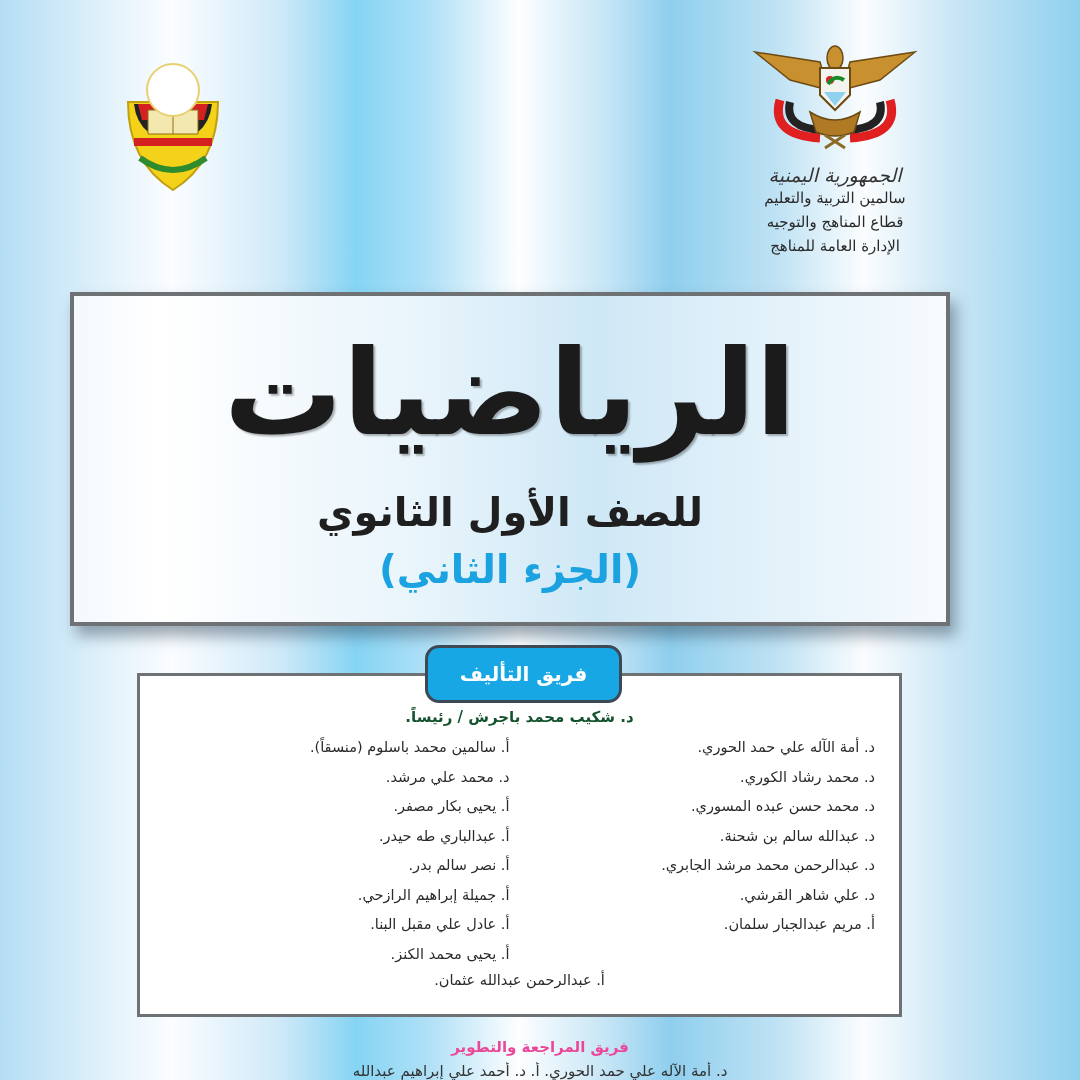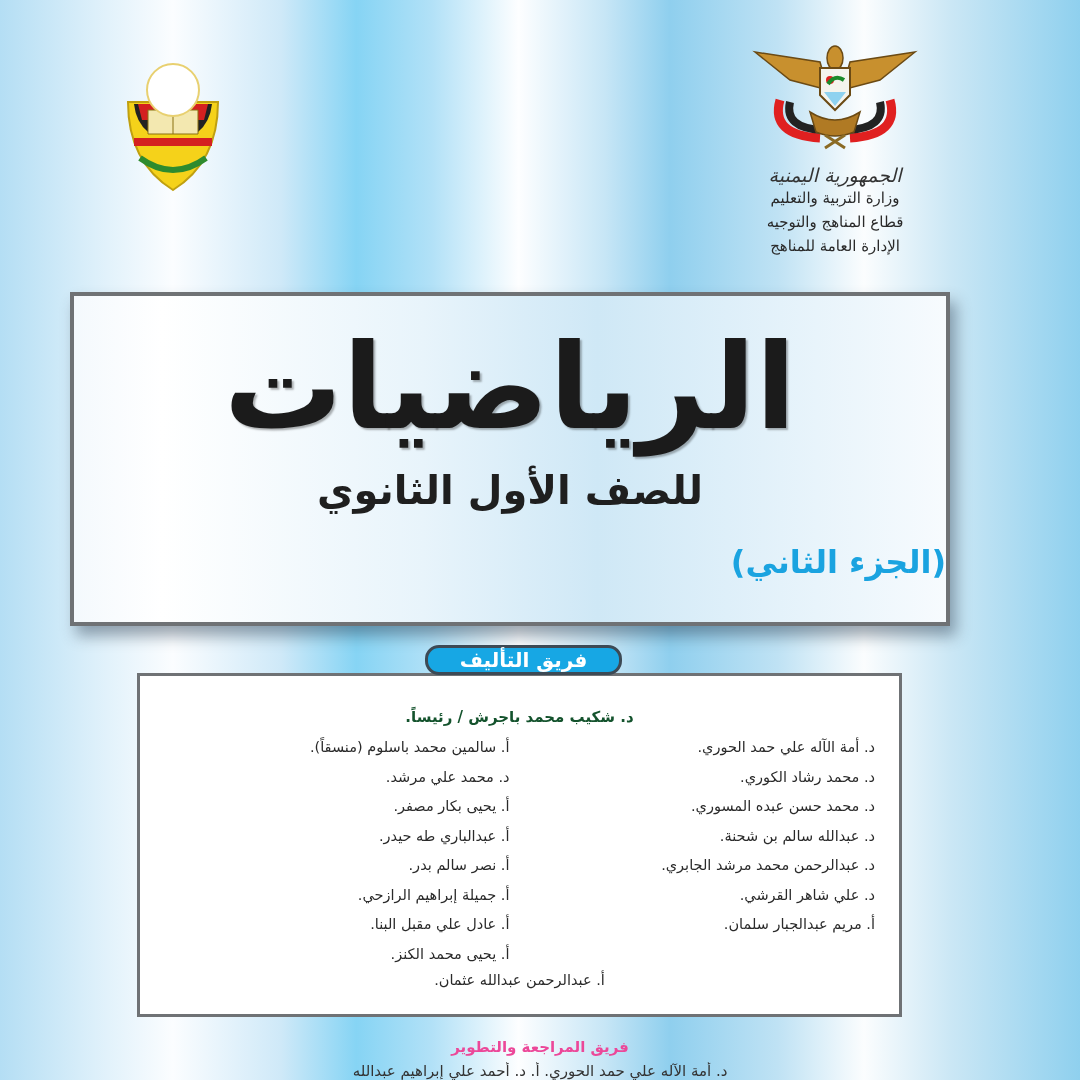--- a/index.html
+++ b/index.html
@@ -25,33 +25,33 @@
   
   .title-box {
     position: absolute; left: 70px; top: 292px; width: 880px; height: 334px;
     border: 4px solid #6f7275; box-sizing: border-box;
     background: linear-gradient(90deg, #f4f9fd 0%, #ffffff 10%, #e8f4fb 40%, #cfe8f6 60%, #f7fbfe 100%);
     box-shadow: 6px 10px 14px rgba(40,60,80,0.45);
     text-align: center;
   }
   .title-main {
     font-family: "DejaVu Sans", sans-serif; font-weight: bold;
-    font-size: 118px; color: #1b1b1b; margin-top: 16px; line-height: 150px;
+    font-size: 118px; color: #1b1b1b; margin-top: 22px; line-height: 150px;
     text-shadow: 2px 2px 2px rgba(0,0,0,0.3);
   }
-  .title-sub { font-weight: bold; font-size: 40px; color: #1f1f1f; margin-top: 0; line-height: 56px; }
-  .title-part { font-weight: bold; font-size: 32px; color: #1aa3e0; margin-top: 24px; line-height: 40px; text-align: right; }
+  .title-sub { font-weight: bold; font-size: 40px; color: #1f1f1f; margin-top: 16px; line-height: 56px; }
+  .title-part { font-weight: bold; font-size: 39px; color: #1aa3e0; margin-top: 10px; line-height: 40px; }
 
   
   .authors-box {
     position: absolute; left: 137px; top: 673px; width: 765px; height: 344px;
     background: #ffffff; border: 3px solid #6f7275; box-sizing: border-box;
   }
   .team-tab {
-    position: absolute; left: 425px; top: 645px; width: 197px; height: 30px;
+    position: absolute; left: 425px; top: 645px; width: 197px; height: 58px;
     background: #17a7e4; border: 3px solid #3d4a55; border-radius: 14px;
     box-sizing: border-box; color: #fff; font-weight: bold; font-size: 20px;
     display: flex; align-items: center; justify-content: center; z-index: 2;
   }
   .chair { position: absolute; left: 0; right: 0; top: 32px; text-align: center; font-weight: bold; font-size: 15px; color: #14532d; }
   .cols { position: absolute; top: 57px; left: 18px; right: 18px; display: flex; flex-direction: row; }
   .col { width: 50%; }
   .col .row { font-size: 14.5px; line-height: 29.5px; color: #2a2a2a; white-space: nowrap; letter-spacing: 0.4px; }
   .col.right { padding-right: 6px; }
   .col.left { padding-right: 14px; }
@@ -74,21 +74,21 @@
     <path d="M165 12 L100 22 L92 50 L130 40 Z" fill="#c8902e" stroke="#6b4a14" stroke-width="1.5"></path>
     <ellipse cx="85" cy="18" rx="8" ry="12" fill="#c8902e" stroke="#6b4a14" stroke-width="1.5"></ellipse>
     <path d="M70 28 L100 28 L100 55 L85 70 L70 55 Z" fill="#f4f4ee" stroke="#6b4a14" stroke-width="2"></path>
     <circle cx="80" cy="40" r="4" fill="#d22"></circle>
     <path d="M78 44 Q85 34 94 40" stroke="#1a8a2a" stroke-width="4" fill="none"></path>
     <path d="M74 52 L96 52 L85 66 Z" fill="#8fd2f0"></path>
     <path d="M60 72 Q85 88 110 72 L104 92 Q85 100 66 92 Z" fill="#b07a24" stroke="#6b4a14" stroke-width="1.5"></path>
     <path d="M75 95 L95 108 M95 95 L75 108" stroke="#8a6a24" stroke-width="3"></path>
   </svg>
   <div class="calli">الجمهورية اليمنية</div>
-  <div class="line">وزارة التربية والتعليم</div>
+  <div class="line">سالمين التربية والتعليم</div>
   <div class="line">قطاع المناهج والتوجيه</div>
   <div class="line">الإدارة العامة للمناهج</div>
 </div>
 
 <svg class="emblem" viewBox="0 0 110 130">
   <path d="M10 40 Q10 100 55 128 Q100 100 100 40 Z" fill="#f5d21a" stroke="#c0a010" stroke-width="2"></path>
   <path d="M16 42 Q18 60 30 70 L80 70 Q92 60 94 42 Z" fill="#222"></path>
   <path d="M20 42 L90 42 L86 58 L24 58 Z" fill="#d42020"></path>
   <path d="M30 48 L80 48 L80 72 L30 72 Z" fill="#f3e8b0" stroke="#8a7010" stroke-width="1"></path>
   <path d="M55 48 L55 72" stroke="#8a7010" stroke-width="1"></path>

